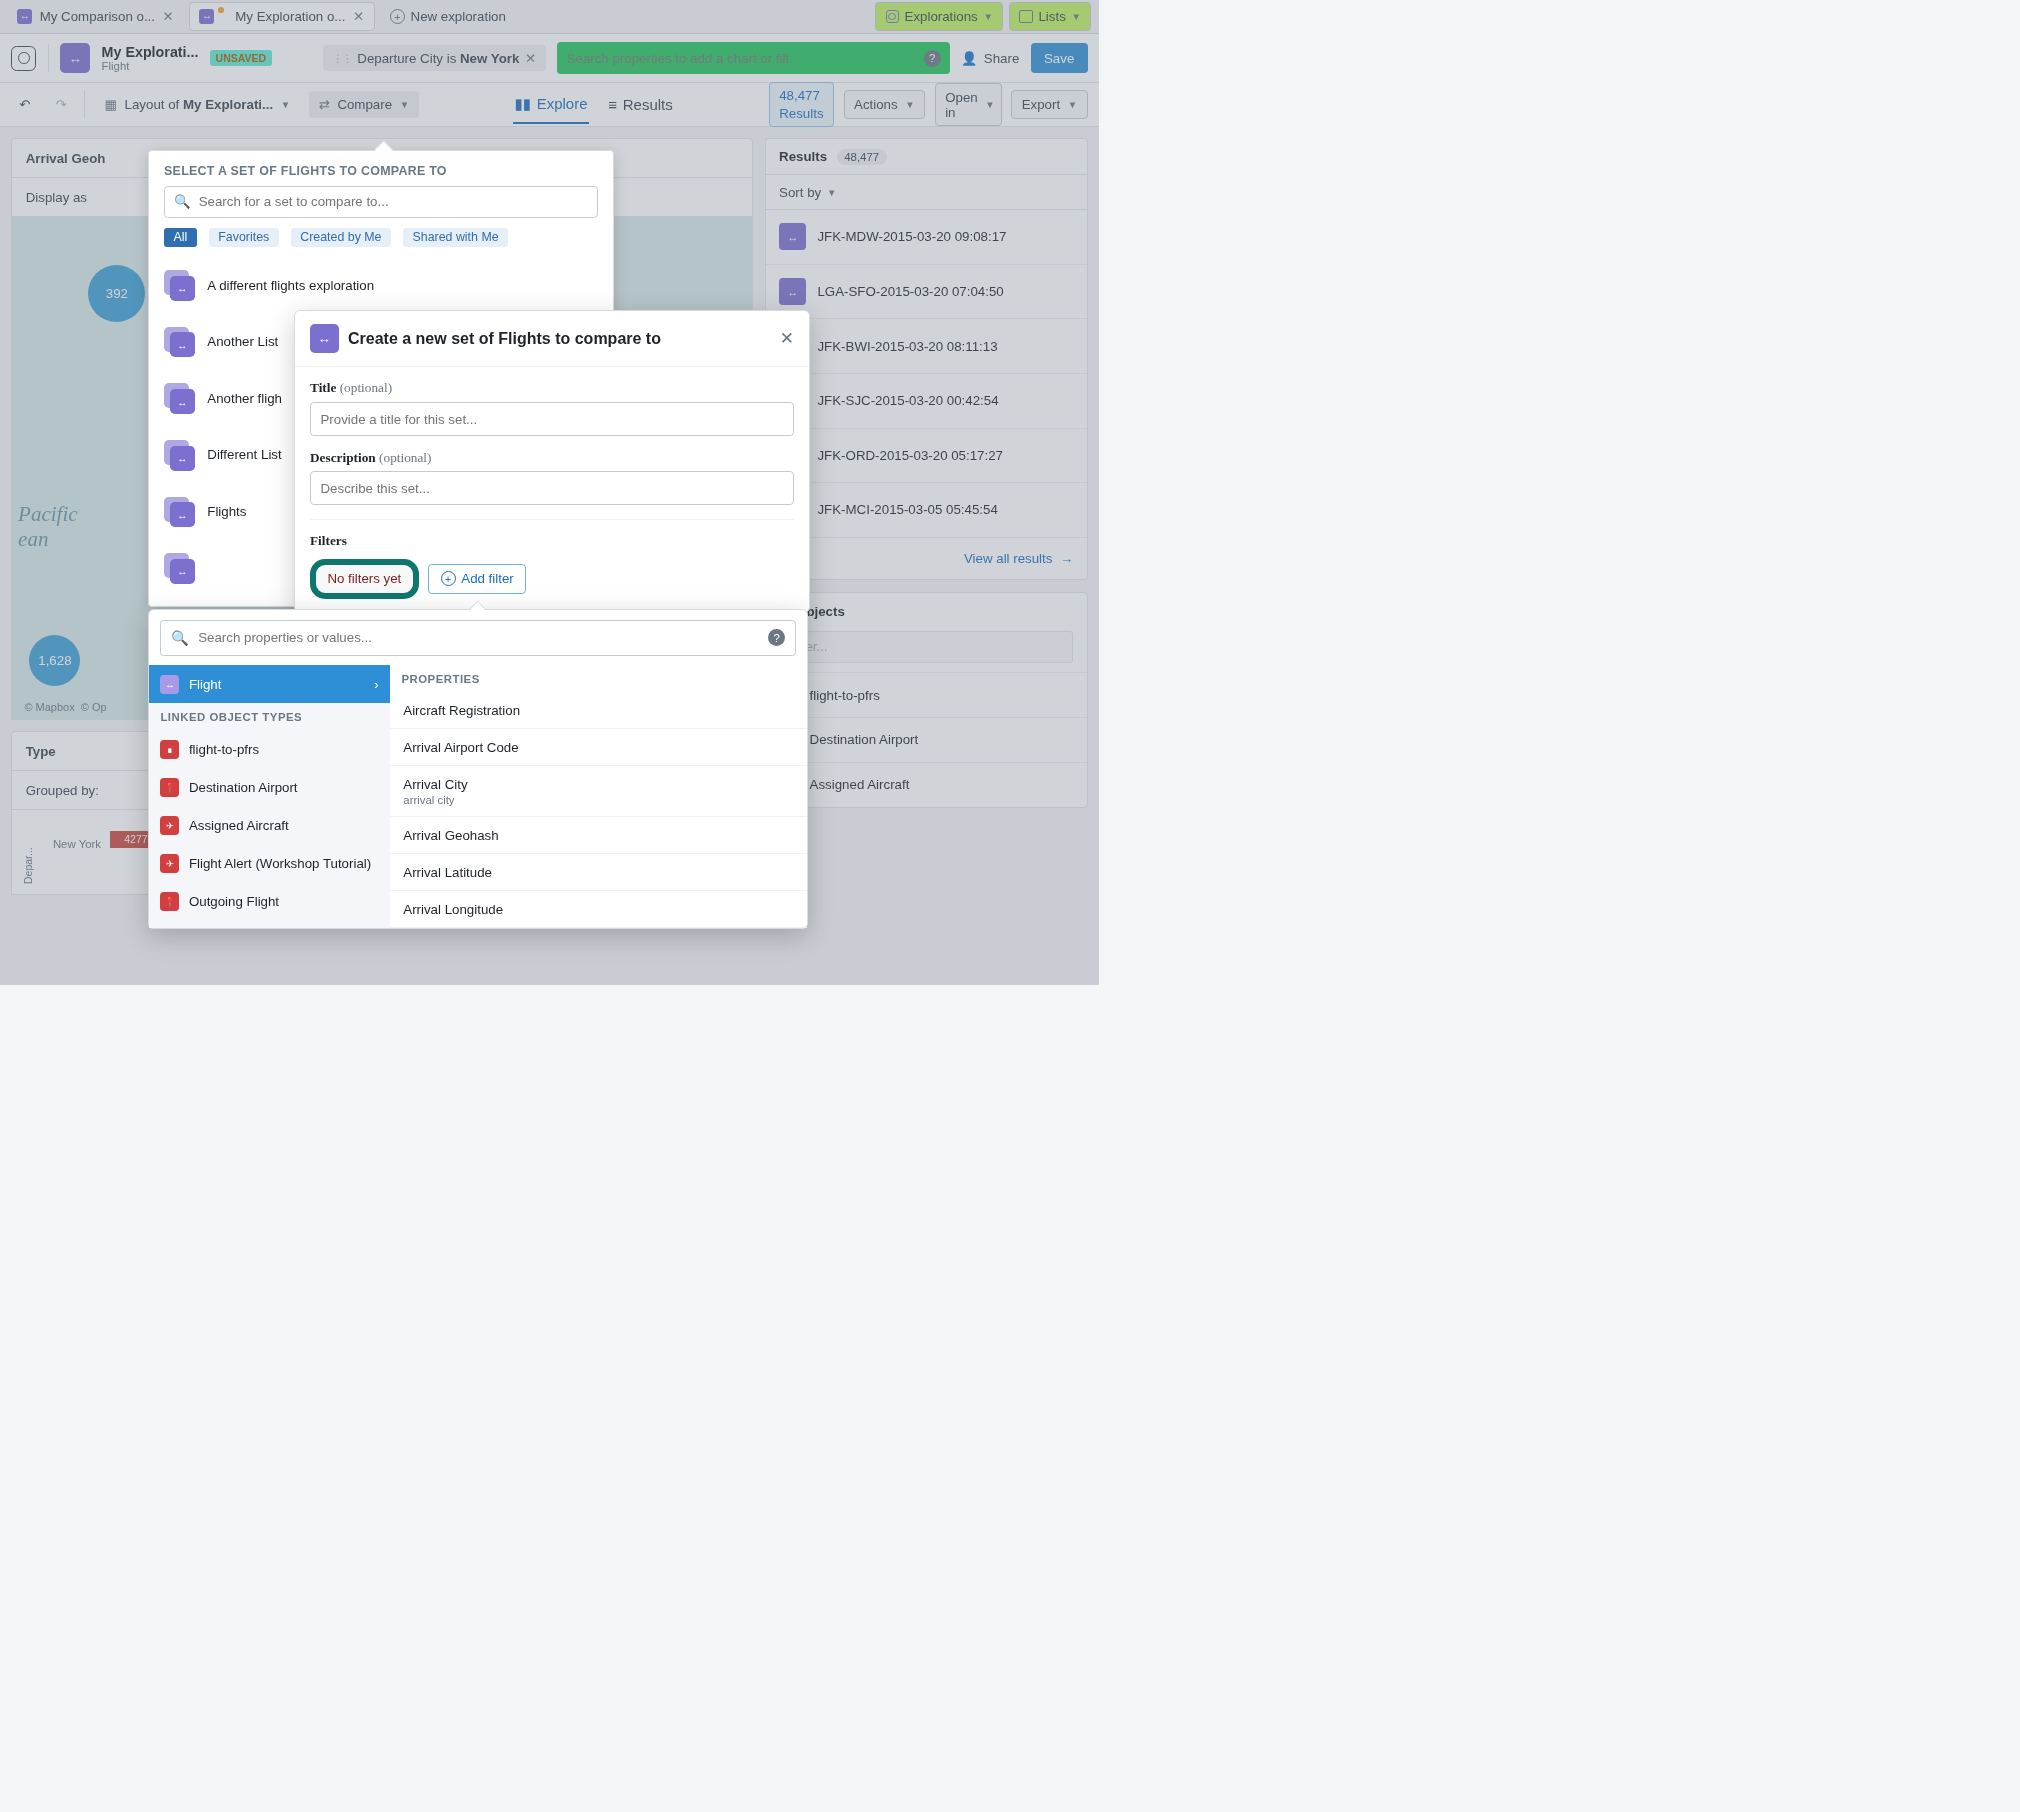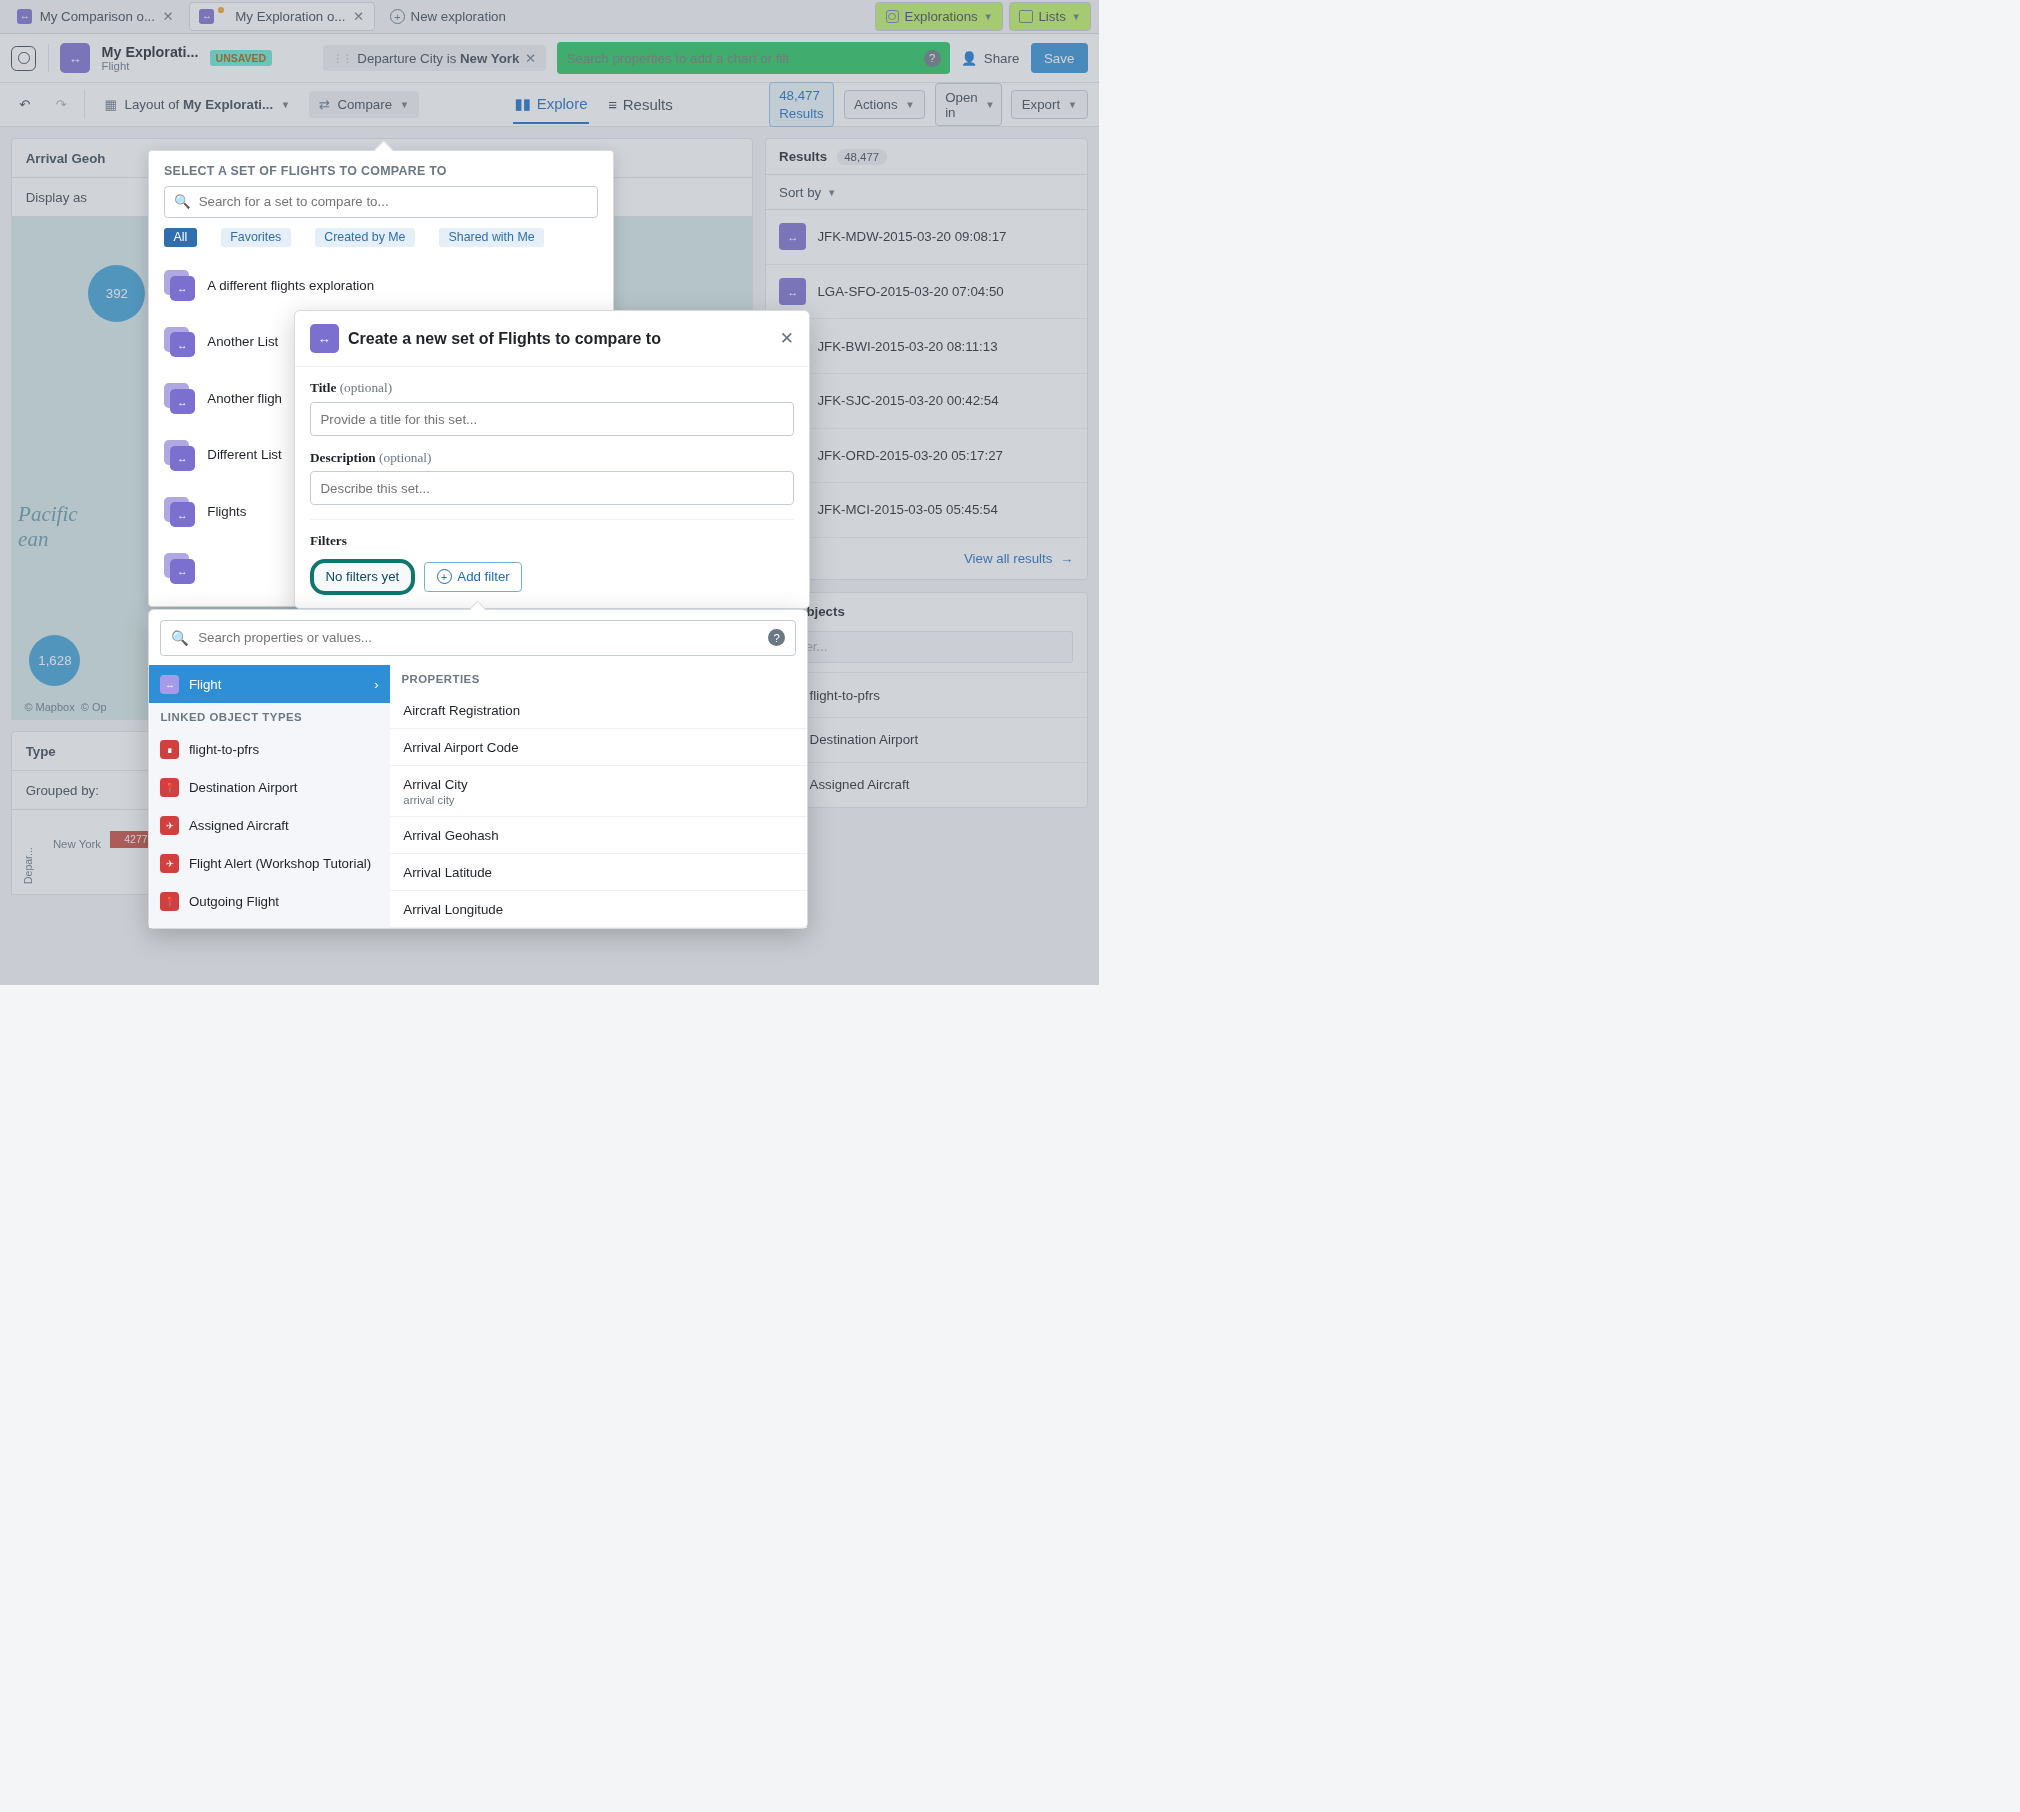--- a/index.html
+++ b/index.html
@@ -122,21 +122,21 @@
   width:466px;
   background:#fff;
   border:1px solid #d7dbe0;
   border-radius:3.8px;
   box-shadow:0 3.8px 15px rgba(0,0,0,0.15);
 }
 .popover .arrow{position:absolute;top:-7.6px;left:228px;width:13.3px;height:13.3px;background:#fff;border-left:1px solid #d7dbe0;border-top:1px solid #d7dbe0;transform:rotate(45deg);}
 .popover .lbl{padding:13.3px 15px 7.6px;color:#6b7785;font-size:12.4px;font-weight:600;letter-spacing:0.3px;}
 .popsearch{margin:0 15px;display:flex;align-items:center;border:1px solid #c5cbd3;border-radius:3.8px;padding:7.6px 9.5px;gap:7.6px;}
 .popsearch input{border:none;outline:none;flex:1;font-size:13.3px;}
-.chips{display:flex;gap:24px;padding:9.5px 15px;}
+.chips{display:flex;gap:12px;padding:9.5px 15px;}
 .chip{background:#e6eff7;color:#2f6fb0;font-size:12.4px;padding:2.9px 9.5px;border-radius:2.9px;}
 .chip.active{background:#2f6fb0;color:#fff;}
 .poplist{padding:0 0 9.5px;}
 .poprow{display:flex;align-items:center;gap:13.3px;padding:13.3px 15px;}
 .poprow .stk{position:relative;width:30px;height:30px;}
 .poprow .stk .a,.poprow .stk .b{position:absolute;width:25px;height:25px;background:#7b6fd0;border-radius:4.8px;color:#fff;display:flex;align-items:center;justify-content:center;font-size:10.5px;}
 .poprow .stk .a{top:0;left:0;opacity:0.6;}
 .poprow .stk .b{top:5.7px;left:5.7px;}
 
 
@@ -152,21 +152,21 @@
 .modal .mhdr{display:flex;align-items:center;gap:9.5px;padding:13.3px 15px;border-bottom:1px solid #eef0f3;}
 .modal .mhdr .micn{width:28.5px;height:28.5px;background:#7b6fd0;border-radius:4.8px;color:#fff;display:flex;align-items:center;justify-content:center;}
 .modal .mhdr .mtitle{font-size:16px;font-weight:700;color:#1f2329;flex:1;}
 .modal .mhdr .mclose{color:#6b7785;font-size:17px;}
 .mbody{padding:13.3px 15px;}
 .mlbl{font-weight:600;margin-bottom:5.7px;font-family:Liberation Serif, serif;}
 .mlbl .opt{color:#6b7785;font-weight:400;}
 .minput{width:100%;border:1px solid #c5cbd3;border-radius:3.8px;padding:8.6px 9.5px;font-size:13.3px;outline:none;margin-bottom:13.3px;}
 .mfilters{border-top:1px solid #eef0f3;padding-top:13.3px;}
 .frow{display:flex;gap:9.5px;align-items:center;margin-top:9.5px;}
-.nofilt{border:4px solid #0f766e;border-radius:15px;padding:6.7px 11.4px;color:#0c4a6e;background:#f7f8fa;}
+.nofilt{border:6px solid #0f766e;border-radius:15px;padding:6.7px 11.4px;color:#7f1d1d;background:#f7f8fa;}
 .addfilt{border:1px solid #70b0df;color:#1a6dc2;border-radius:3.8px;padding:6.7px 11.4px;display:flex;align-items:center;gap:5.7px;}
 .addfilt .pc{width:15px;height:15px;border:1.4px solid #1a6dc2;border-radius:50%;display:flex;align-items:center;justify-content:center;font-size:10.5px;}
 
 
 .flyout{
   position:absolute;
   top:609px; left:148px;
   width:660px;
   background:#fff;
   border:1px solid #d7dbe0;

